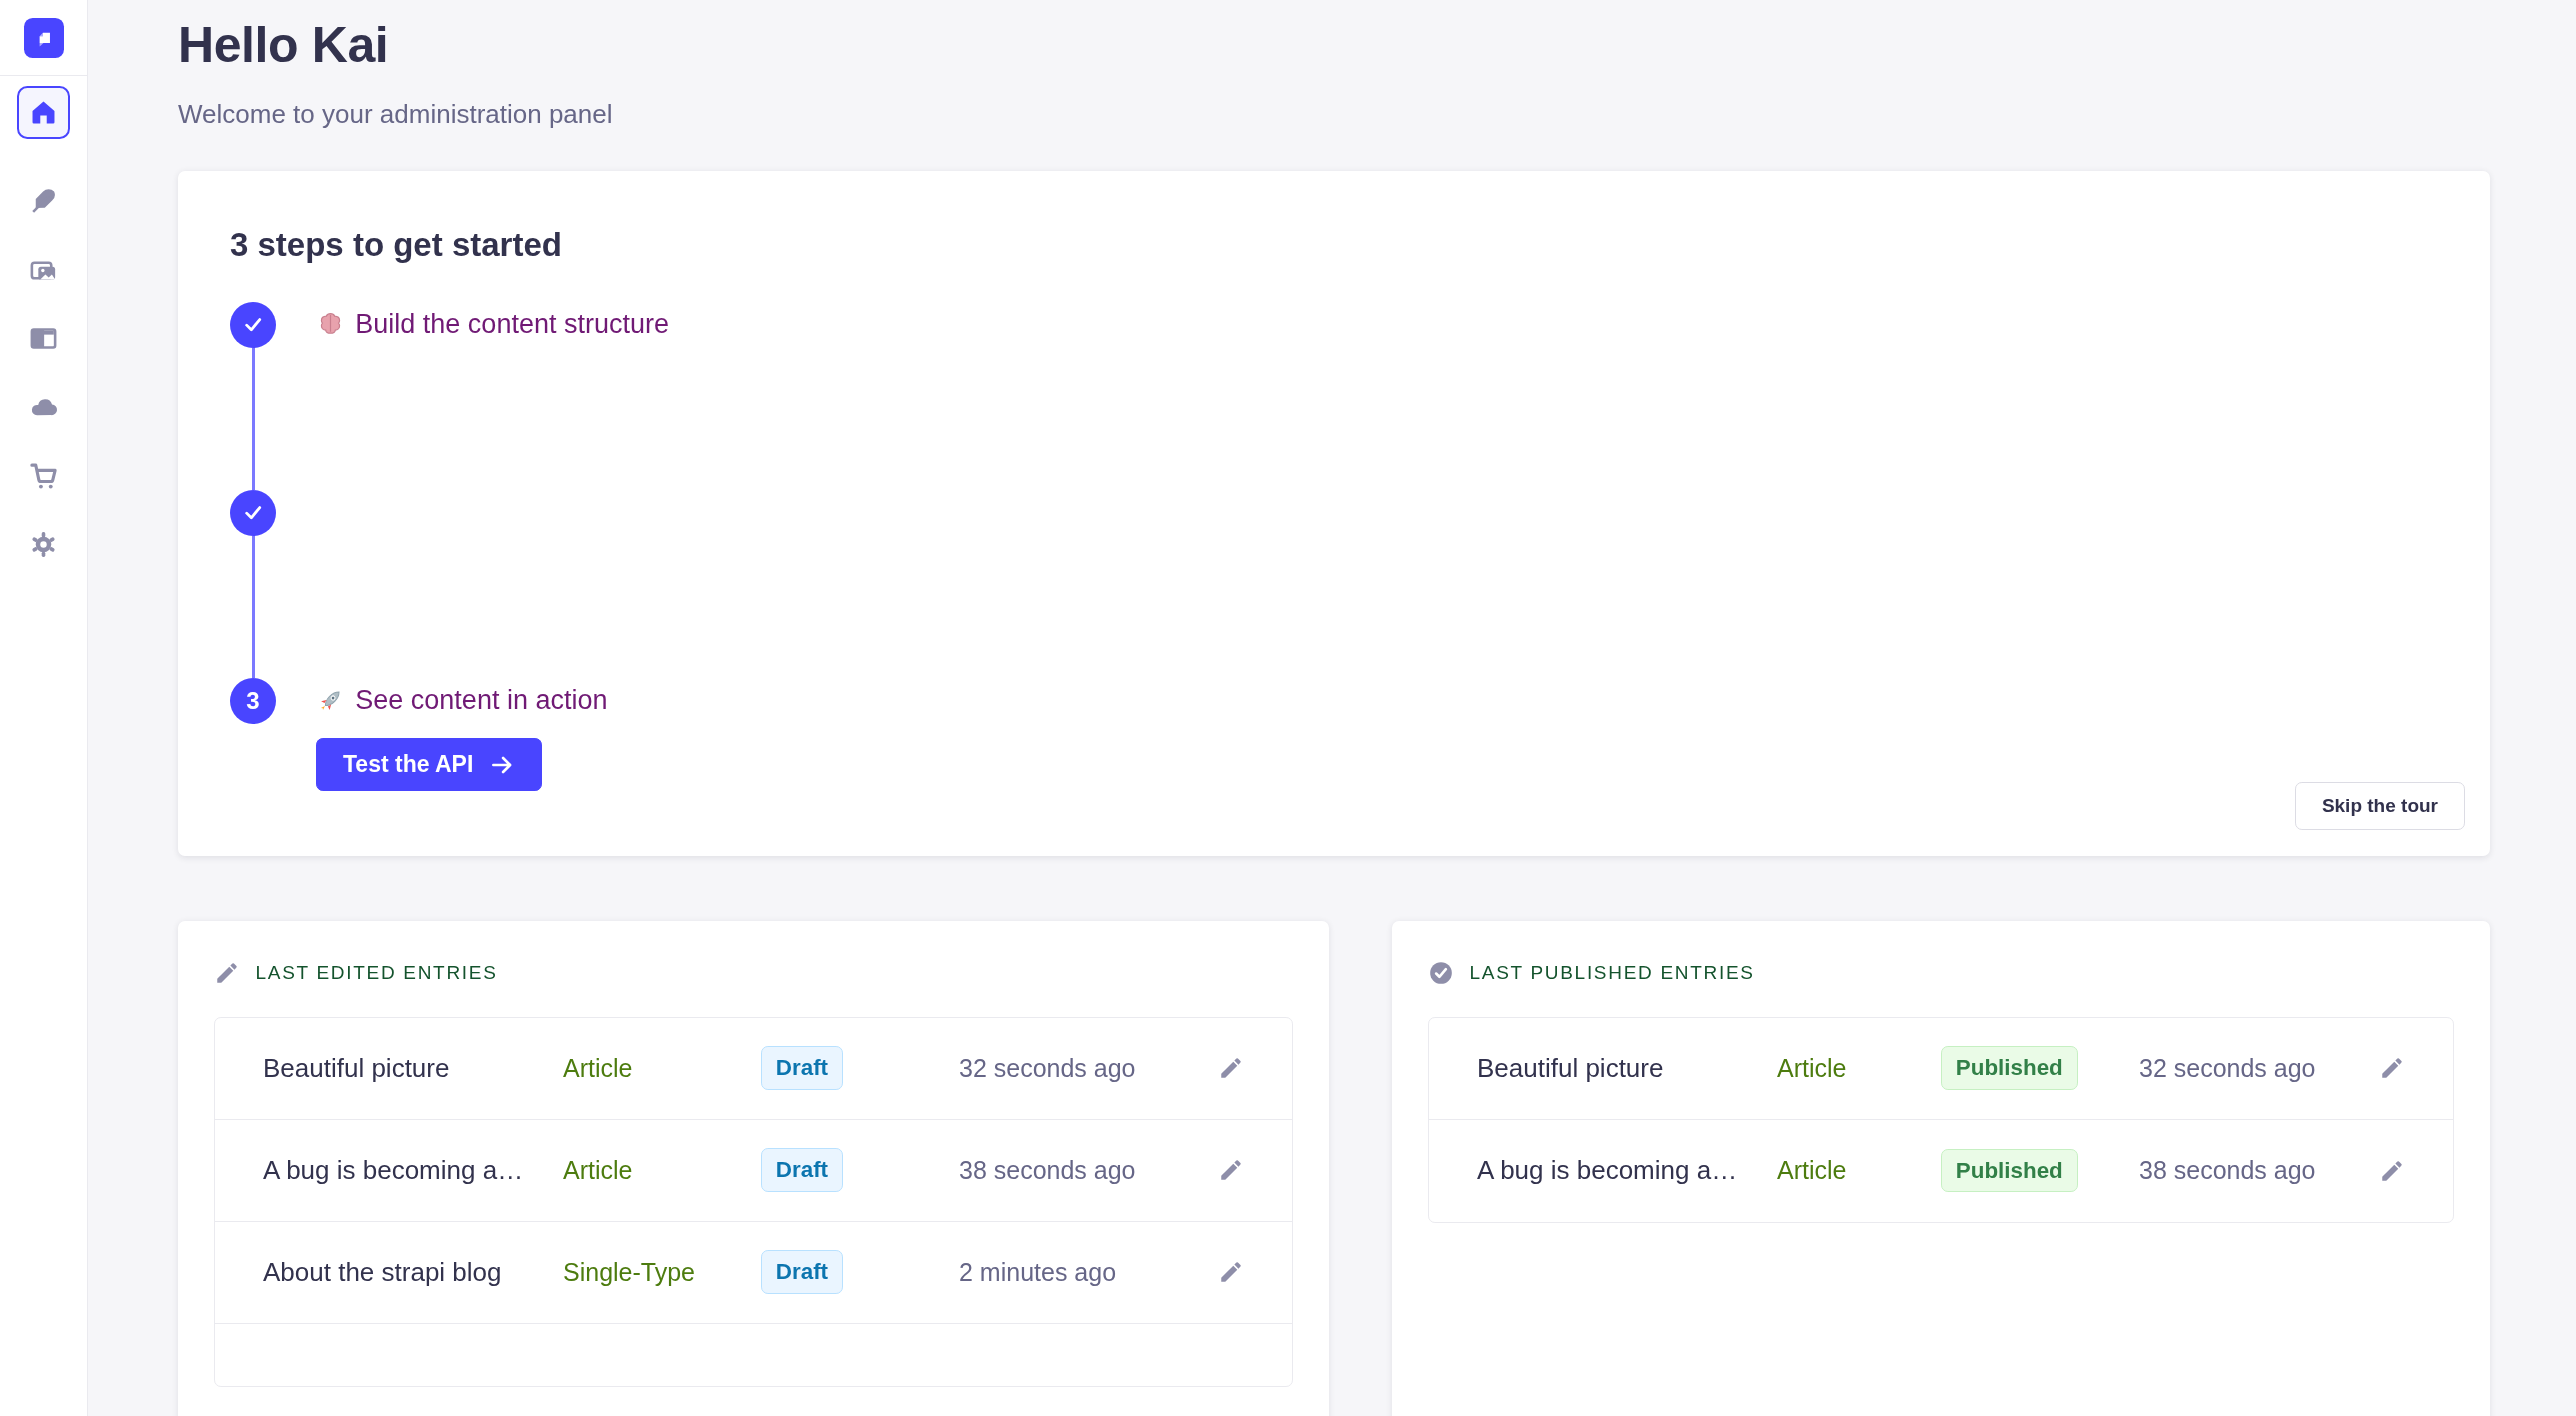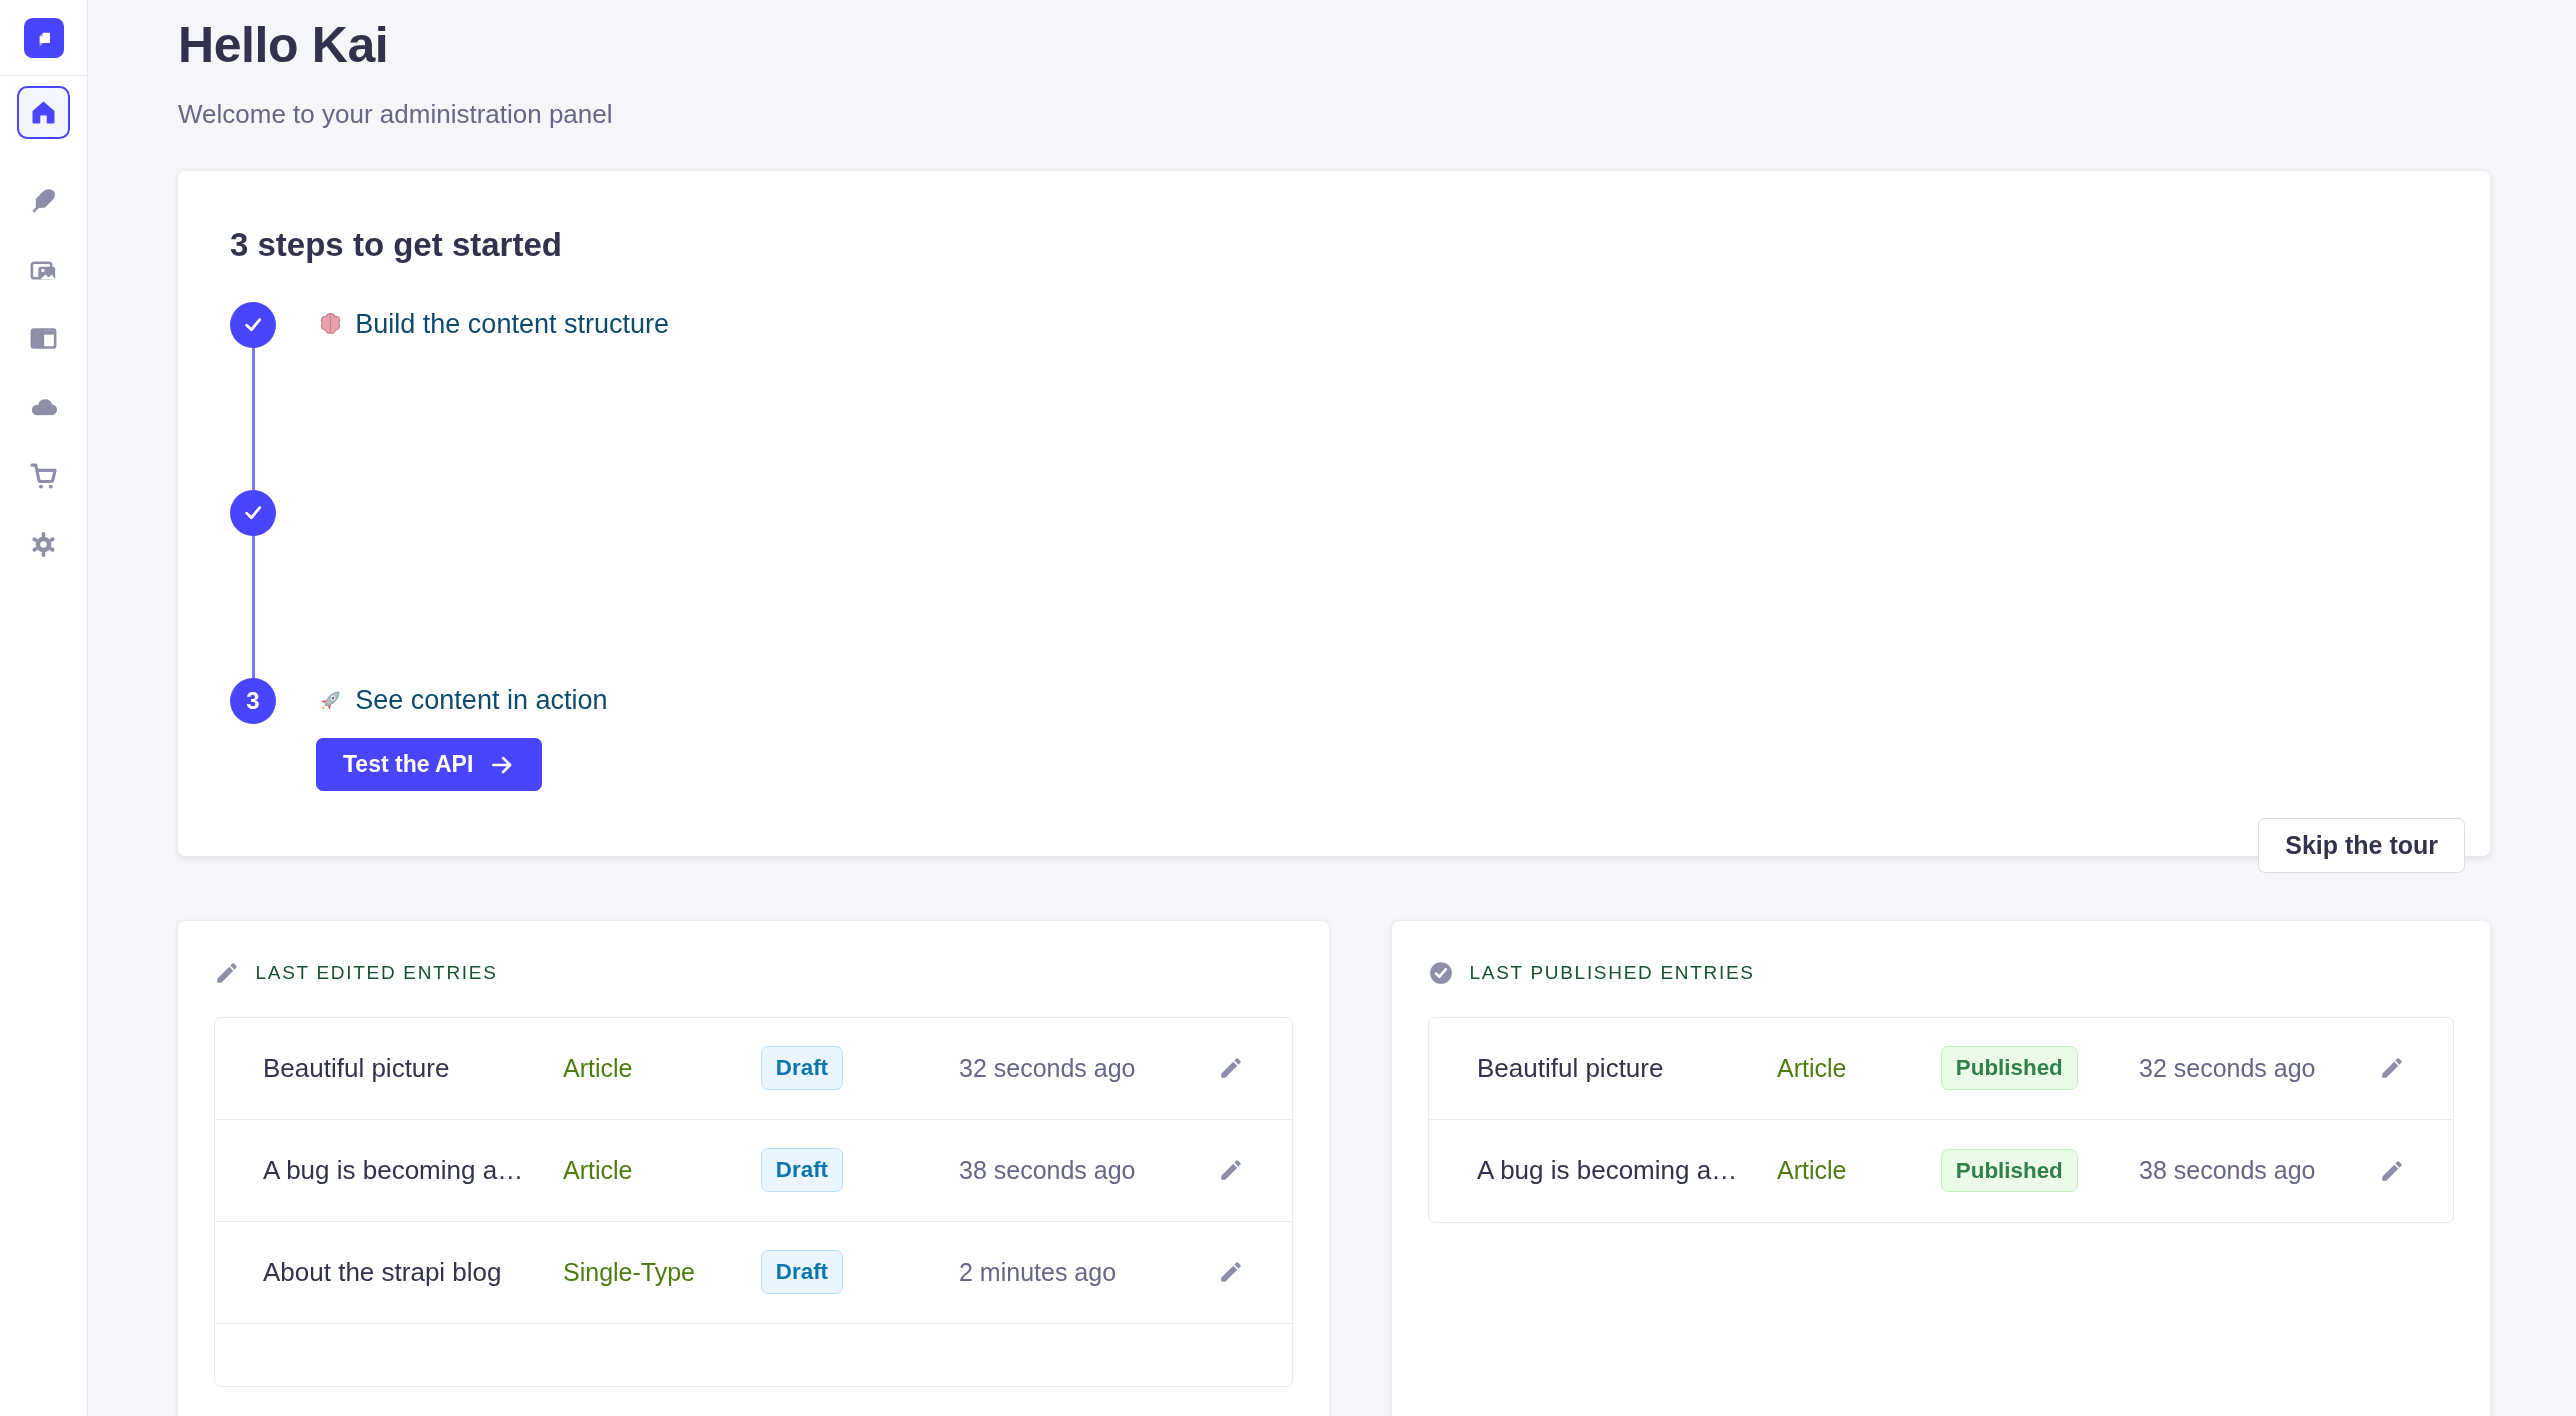--- a/index.html
+++ b/index.html
@@ -50,36 +50,35 @@
     padding:55px 52px 26px 52px; height:685px;
   }
   .steps-title { font-size:33px; font-weight:700; color:#32324d; }
   .steps-list { margin-top:38px; }
   .step-row { display:flex; align-items:center; }
   .step-circle {
     width:46px; height:46px; border-radius:50%; background:#4945ff;
     display:flex; align-items:center; justify-content:center; flex:0 0 46px;
     color:#ffffff; font-size:24px; font-weight:600;
   }
-  .step-label { margin-left:40px; font-size:27px; font-weight:500; color:#0c4a6e; display:flex; align-items:center; gap:10.3px; }
+  .step-label { margin-left:40px; font-size:27px; font-weight:500; color:#701a75; display:flex; align-items:center; gap:10.3px; }
   .emoji-icon { width:29px; height:29px; }
   .connector { width:2.6px; height:142px; background:#7b79ff; margin-left:22.4px; }
   .step-action { margin-left:86px; margin-top:14.6px; }
   .btn-primary {
     display:inline-flex; align-items:center; gap:15.5px;
     background:#4945ff; color:#ffffff; border:0.9px solid #4945ff; border-radius:6.9px;
     padding:12px 26px; font-size:23px; font-weight:700; cursor:pointer;
     font-family:"Liberation Sans", sans-serif;
   }
   .btn-secondary {
     position:absolute; right:25px; top:611px;
     background:#ffffff; color:#32324d; border:0.9px solid #dcdce4; border-radius:6.9px;
-    padding:12px 26px; font-size:25px; font-weight:700; cursor:pointer;
+    padding:12px 26px; font-size:19px; font-weight:700; cursor:pointer;
     font-family:"Liberation Sans", sans-serif;
-    margin-top:36px;
   }
   .arrow-icon { width:26px; height:26px; }
 
   
   .bottom-grid { display:grid; grid-template-columns:1151px 1098px; gap:63px; margin-top:65px; }
   .entries-card {
     background:#ffffff; border-radius:6.9px;
     box-shadow:0 1.7px 6.9px rgba(33,33,52,0.1);
     padding:39px 36px 34px 36px; height:534px;
   }

